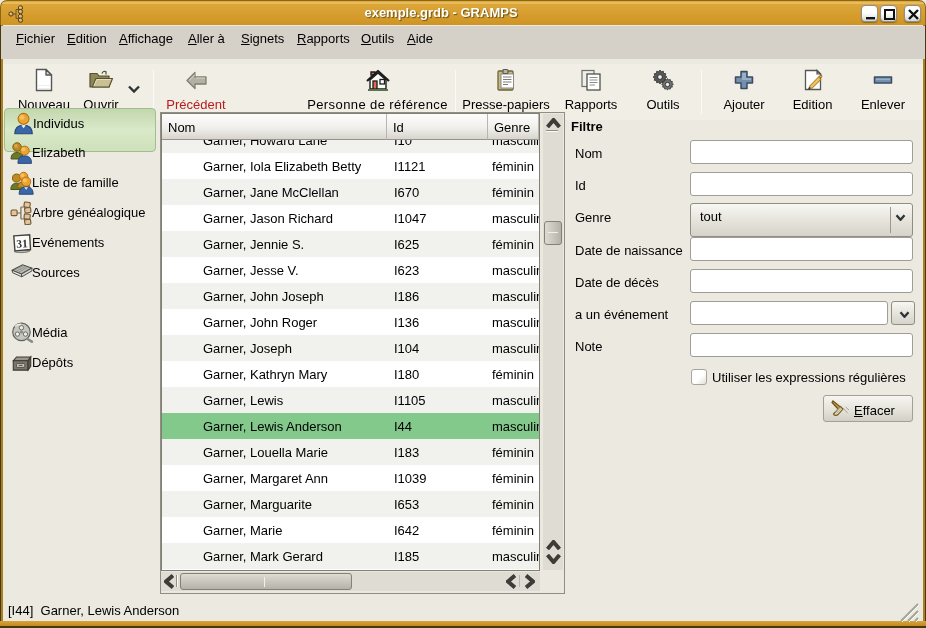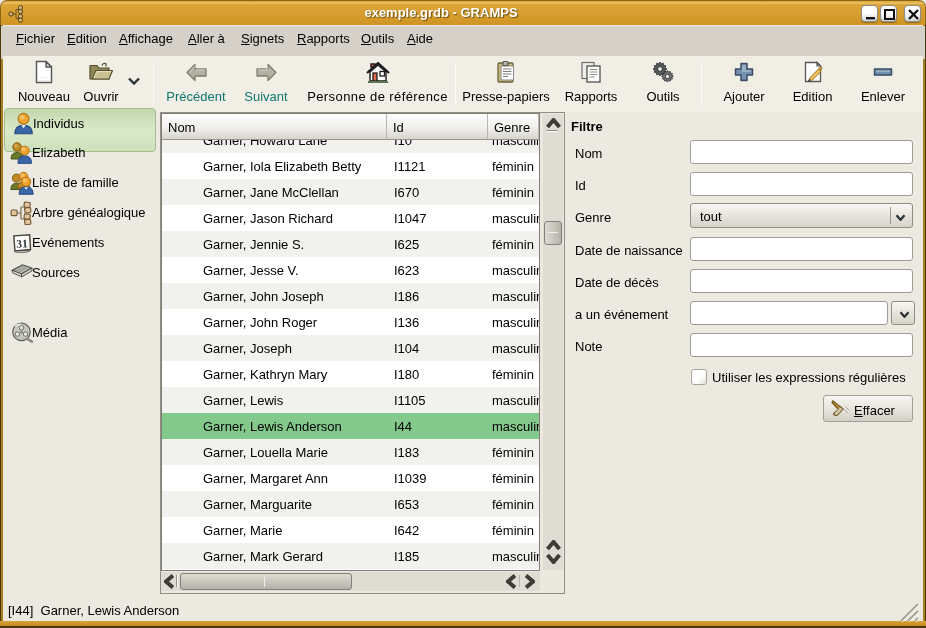--- a/index.html
+++ b/index.html
@@ -18,26 +18,26 @@
 #title { position:absolute; left:0; width:880px; top:4px; text-align:center; font-weight:bold; color:#fff; font-size:13px; text-shadow:1px 1px 1px #6d5210; }
 .winbtn { position:absolute; top:4px; width:17px; height:17px; border-radius:4px; border:1px solid #8e8e8e; background:linear-gradient(#ffffff 45%,#d5d5d3); box-shadow:0 1px 1px rgba(80,60,10,.5); }
 .winbtn svg { position:absolute; left:1px; top:1px; }
 
 
 #menubar { position:absolute; left:1px; top:26px; width:924px; height:33px; background:#d5d1c8; }
 #menubar > span { position:absolute; top:5px; }
 .mn { text-decoration:underline; }
 
 
-#toolbar { position:absolute; left:3px; top:56px; width:920px; height:56px; background:#f0eee5; }
+#toolbar { position:absolute; left:3px; top:64px; width:920px; height:56px; background:#f0eee5; }
 .tbtn { position:absolute; top:2px; text-align:center; }
 .tbtn .ticon { height:28px; display:flex; align-items:center; justify-content:center; }
 .tbtn .tlabel { margin-top:3px; }
 .tsep { position:absolute; top:6px; width:1px; height:44px; background:#c7c4ba; border-right:1px solid #fbfaf6; }
-.gray { color:#0f766e; }
+.gray { color:#b91c1c; }
 
 
 #sidebar { position:absolute; left:4px; top:108px; width:153px; height:492px; }
 .sbitem { position:absolute; left:0; width:152px; height:44px; }
 .sbitem.sel { background:linear-gradient(#c3d7ae,#d9e9c9 50%,#cde1ba); border:1px solid #a3bd8d; border-radius:4px; }
 .sbitem .sicon { position:absolute; left:6px; top:3px; width:24px; height:24px; }
 .sbitem .sicon svg { width:24px; height:24px; }
 .sbitem .slabel { position:absolute; left:28px; top:7px; }
 
 
@@ -53,21 +53,21 @@
 
 #vscroll { position:absolute; left:543px; top:114px; width:20px; height:456px; background:#dfdcd4; }
 #hscroll { position:absolute; left:161px; top:572px; width:379px; height:19px; background:#dfdcd4; }
 .thumbV { position:absolute; left:1px; width:18px; background:linear-gradient(90deg,#dedbd3,#b5b2a9); border:1px solid #84817a; border-radius:3px; }
 .thumbH { position:absolute; top:1px; height:17px; background:linear-gradient(#dedbd3,#b5b2a9); border:1px solid #84817a; border-radius:3px; }
 
 
 #filter { position:absolute; left:566px; top:108px; width:357px; height:492px; }
 .flabel { position:absolute; left:9px; }
 .finput { position:absolute; left:124px; width:223px; height:24px; background:#fff; border:1px solid #a09d95; border-radius:3px; }
-.fcombo { position:absolute; left:124px; width:223px; height:25px; background:linear-gradient(#f8f7f3,#e3e0d8 60%,#d6d3ca); border:1px solid #8f8d84; border-radius:3px; }
+.fcombo { position:absolute; left:124px; width:223px; height:34px; background:linear-gradient(#f8f7f3,#e3e0d8 60%,#d6d3ca); border:1px solid #8f8d84; border-radius:3px; }
 .btn { position:absolute; height:27px; background:linear-gradient(#f6f5f1,#e6e3db 55%,#d2cfc6); border:1px solid #a39f96; border-radius:3px; }
 
 
 #statusbar { position:absolute; left:3px; top:600px; width:920px; height:21px; }
 #statusbar .stext { position:absolute; left:5px; top:3px; }
 </style>
 </head>
 <body>
 <div id="borderL"></div>
 <div id="borderR"></div>
@@ -146,29 +146,20 @@
   <div class="tsep" style="left:150px"></div>
   <div class="tbtn" style="left:155px;width:76px">
       <div class="ticon">
     <svg width="23" height="21" viewBox="0 0 23 21">
           <path d="M10 2.5 L2 10.5 L10 18.5 L10 14 L21 14 L21 7 L10 7 Z" fill="#b3b1a4" stroke="#807d6c" stroke-width="1.3" stroke-linejoin="round"></path>
           <path d="M10.8 8 L20 8 M4 10.5 L10.8 3.8" stroke="#d8d6cc" stroke-width="1"></path>
         </svg>
   </div>
       <div class="tlabel gray">Précédent</div>
     </div>
-  <div class="tbtn" style="left:233px;width:60px">
-      <div class="ticon">
-    <svg width="23" height="21" viewBox="0 0 23 21">
-          <path d="M13 2.5 L21 10.5 L13 18.5 L13 14 L2 14 L2 7 L13 7 Z" fill="#b3b1a4" stroke="#807d6c" stroke-width="1.3" stroke-linejoin="round"></path>
-          <path d="M3 8 L12.2 8 M12.2 8 L12.2 3.8" stroke="#d8d6cc" stroke-width="1"></path>
-        </svg>
-  </div>
-      <div class="tlabel gray">Suivant</div>
-    </div>
   <div class="tbtn" style="left:302px;width:145px">
       <div class="ticon">
     <svg width="26" height="26" viewBox="0 0 26 26">
           <path d="M6 5 H10 V8 H6 Z" fill="#e66a50" stroke="#1c1c1c" stroke-width="1.4"></path>
           <path d="M2 14 L13 4 L24 14" fill="none" stroke="#1c1c1c" stroke-width="2.2" stroke-linejoin="round"></path>
           <path d="M5 13 L13 6 L21 13 L21 22 L5 22 Z" fill="#fbfbf9" stroke="#1c1c1c" stroke-width="1.4"></path>
           <rect x="8" y="14" width="4" height="8" fill="#e66a50" stroke="#1c1c1c" stroke-width="1.3"></rect>
           <rect x="15" y="12.5" width="4.5" height="4.5" fill="#fff" stroke="#1c1c1c" stroke-width="1.3"></rect>
           <path d="M3 23 H23" stroke="#5a7350" stroke-width="2"></path>
         </svg>
@@ -327,20 +318,32 @@
           <circle cx="10.5" cy="10" r="8" fill="#c6c6c0" stroke="#62625c" stroke-width="1.1"></circle>
           <path d="M16 16.5 L20 19" stroke="#8a8a84" stroke-width="2.4" stroke-linecap="round"></path>
           <circle cx="10.5" cy="6.2" r="2" fill="#ecece6" stroke="#6e6e68" stroke-width=".9"></circle>
           <circle cx="6.8" cy="12" r="2" fill="#ecece6" stroke="#6e6e68" stroke-width=".9"></circle>
           <circle cx="14.2" cy="12" r="2" fill="#ecece6" stroke="#6e6e68" stroke-width=".9"></circle>
           <circle cx="10.5" cy="10" r="1.4" fill="#8a8a84"></circle>
           <path d="M4.5 5 A7 7 0 0 1 10 3" stroke="#fff" stroke-width="1.2" fill="none" opacity=".8"></path>
         </svg>
   </div>
       <div class="slabel">Média</div>
+    </div>
+  <div class="sbitem" style="top:240px">
+      <div class="sicon">
+    <svg width="22" height="22" viewBox="0 0 22 22">
+          <path d="M3 9 L6 5.5 L19 5.5 L16.5 9 Z" fill="#9a968c" stroke="#3e3a32" stroke-width="1"></path>
+          <path d="M3 9 H16.5 V17.5 H3 Z" fill="#7a766c" stroke="#3e3a32" stroke-width="1"></path>
+          <path d="M16.5 9 L19 5.5 V14 L16.5 17.5 Z" fill="#5e5a52" stroke="#3e3a32" stroke-width="1"></path>
+          <rect x="6" y="11.5" width="7.5" height="3.5" rx=".6" fill="#c9c5bb" stroke="#4e4a42" stroke-width=".8"></rect>
+          <path d="M8 13.2 H11.5" stroke="#4e4a42" stroke-width=".9"></path>
+        </svg>
+  </div>
+      <div class="slabel">Dépôts</div>
     </div>
 </div>
 <div id="tframe" style="position:absolute;left:160px;top:112px;width:405px;height:482px;border:1px solid #908d85;background:#ebe8df"></div>
 <div id="tablebox">
   <div class="th" style="left:0;width:225px">
       <span>Nom</span>
     </div>
   <div class="th" style="left:225px;width:101px">
       <span>Id</span>
     </div>

